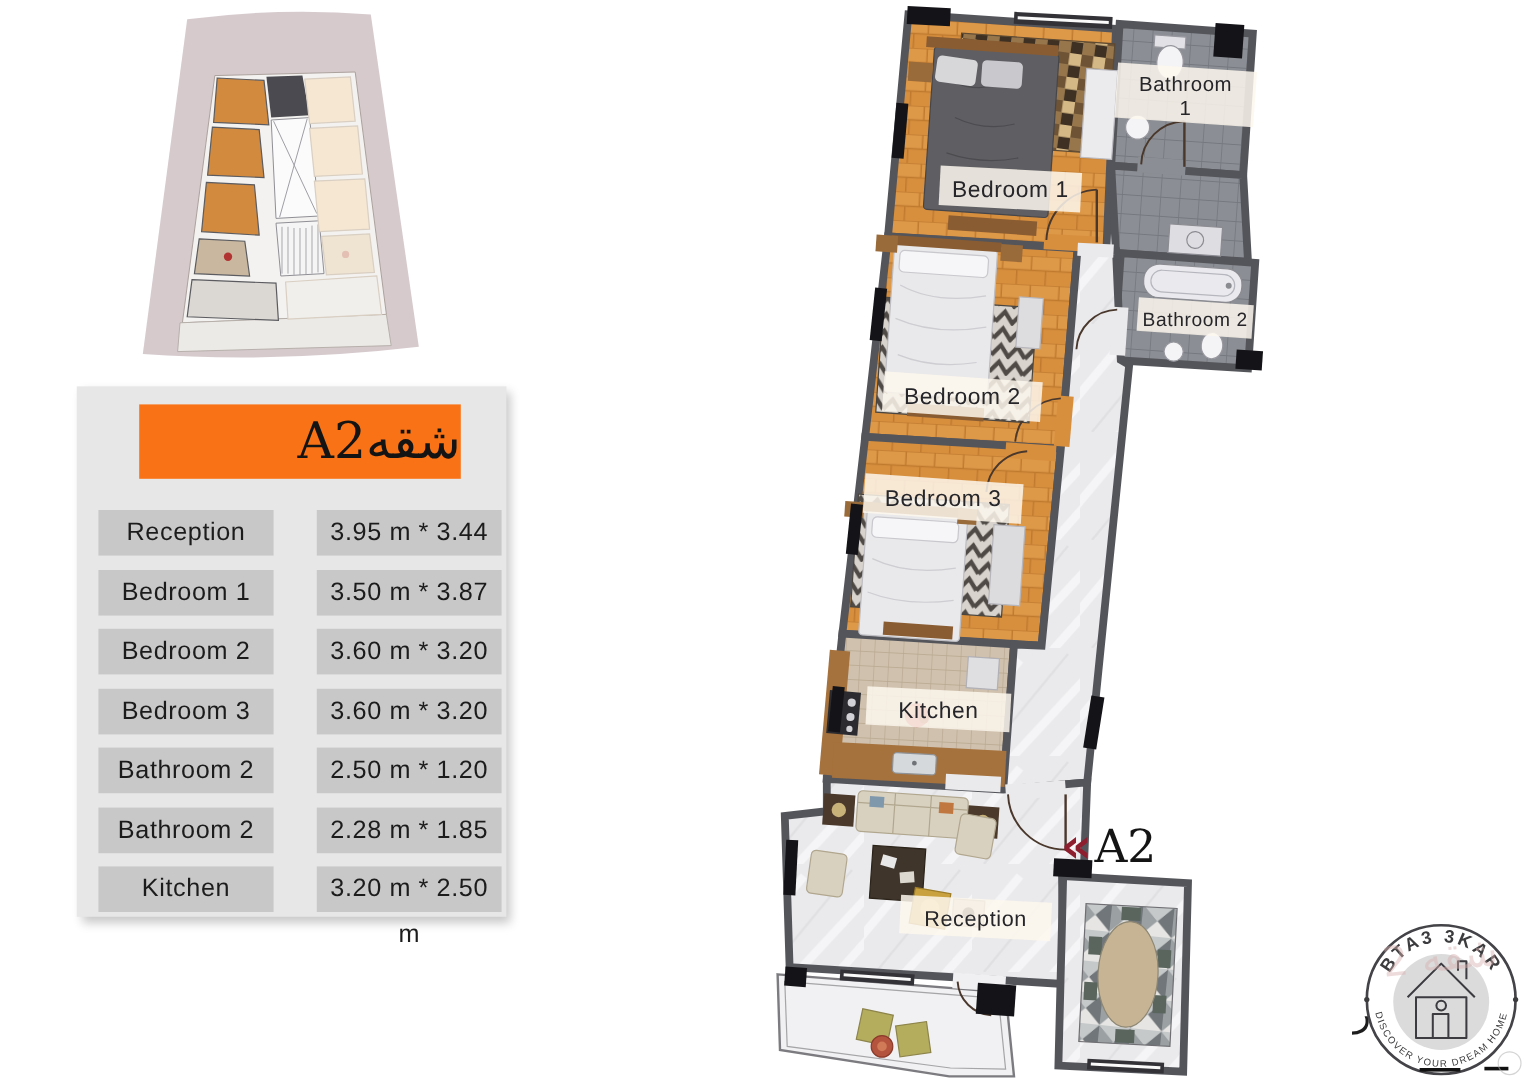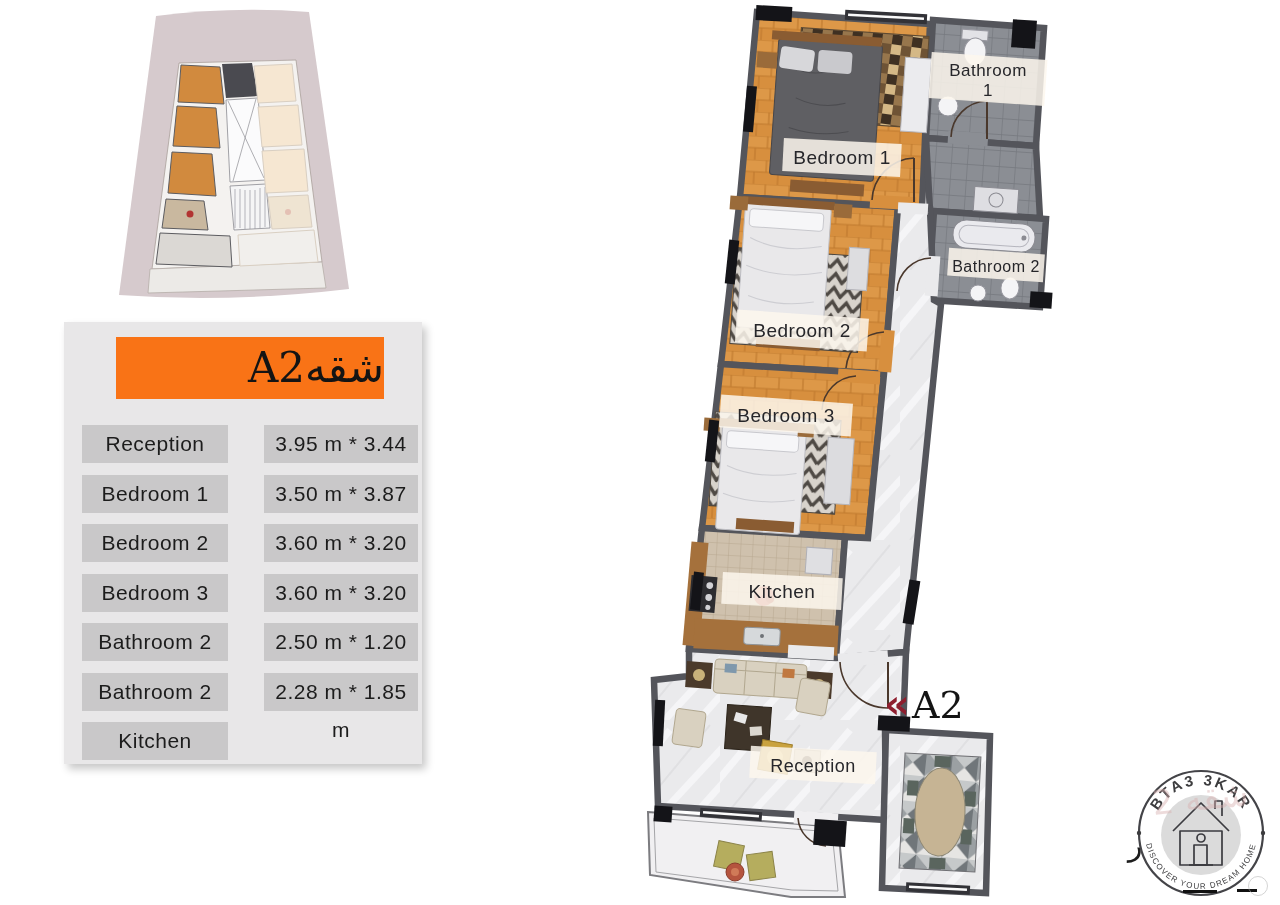--- a/index.html
+++ b/index.html
@@ -107,20 +107,21 @@
       <div class="spec-row">
         <div class="cell room">Bathroom 2</div>
         <div class="cell size">2.50 m * 1.20 m</div>
       </div>
       <div class="spec-row">
         <div class="cell room">Bathroom 2</div>
         <div class="cell size">2.28 m * 1.85 m</div>
       </div>
       <div class="spec-row">
         <div class="cell room">Kitchen</div>
+        <div class="cell size">3.20 m * 2.50 m</div>
       </div>
     </div>
   </div>
 
   <svg class="abs" style="left:640px;top:0;" width="420" height="905" viewBox="640 0 420 905">
     <defs>
       <pattern id="parquet" width="24" height="24" patternUnits="userSpaceOnUse" patternTransform="rotate(3)">
         <rect width="24" height="24" fill="#d78f3e"></rect>
         <rect width="24" height="12" fill="#dd9848"></rect>
         <path d="M0,0H24 M0,12H24" stroke="#c07a2e" stroke-width="1.2"></path>

